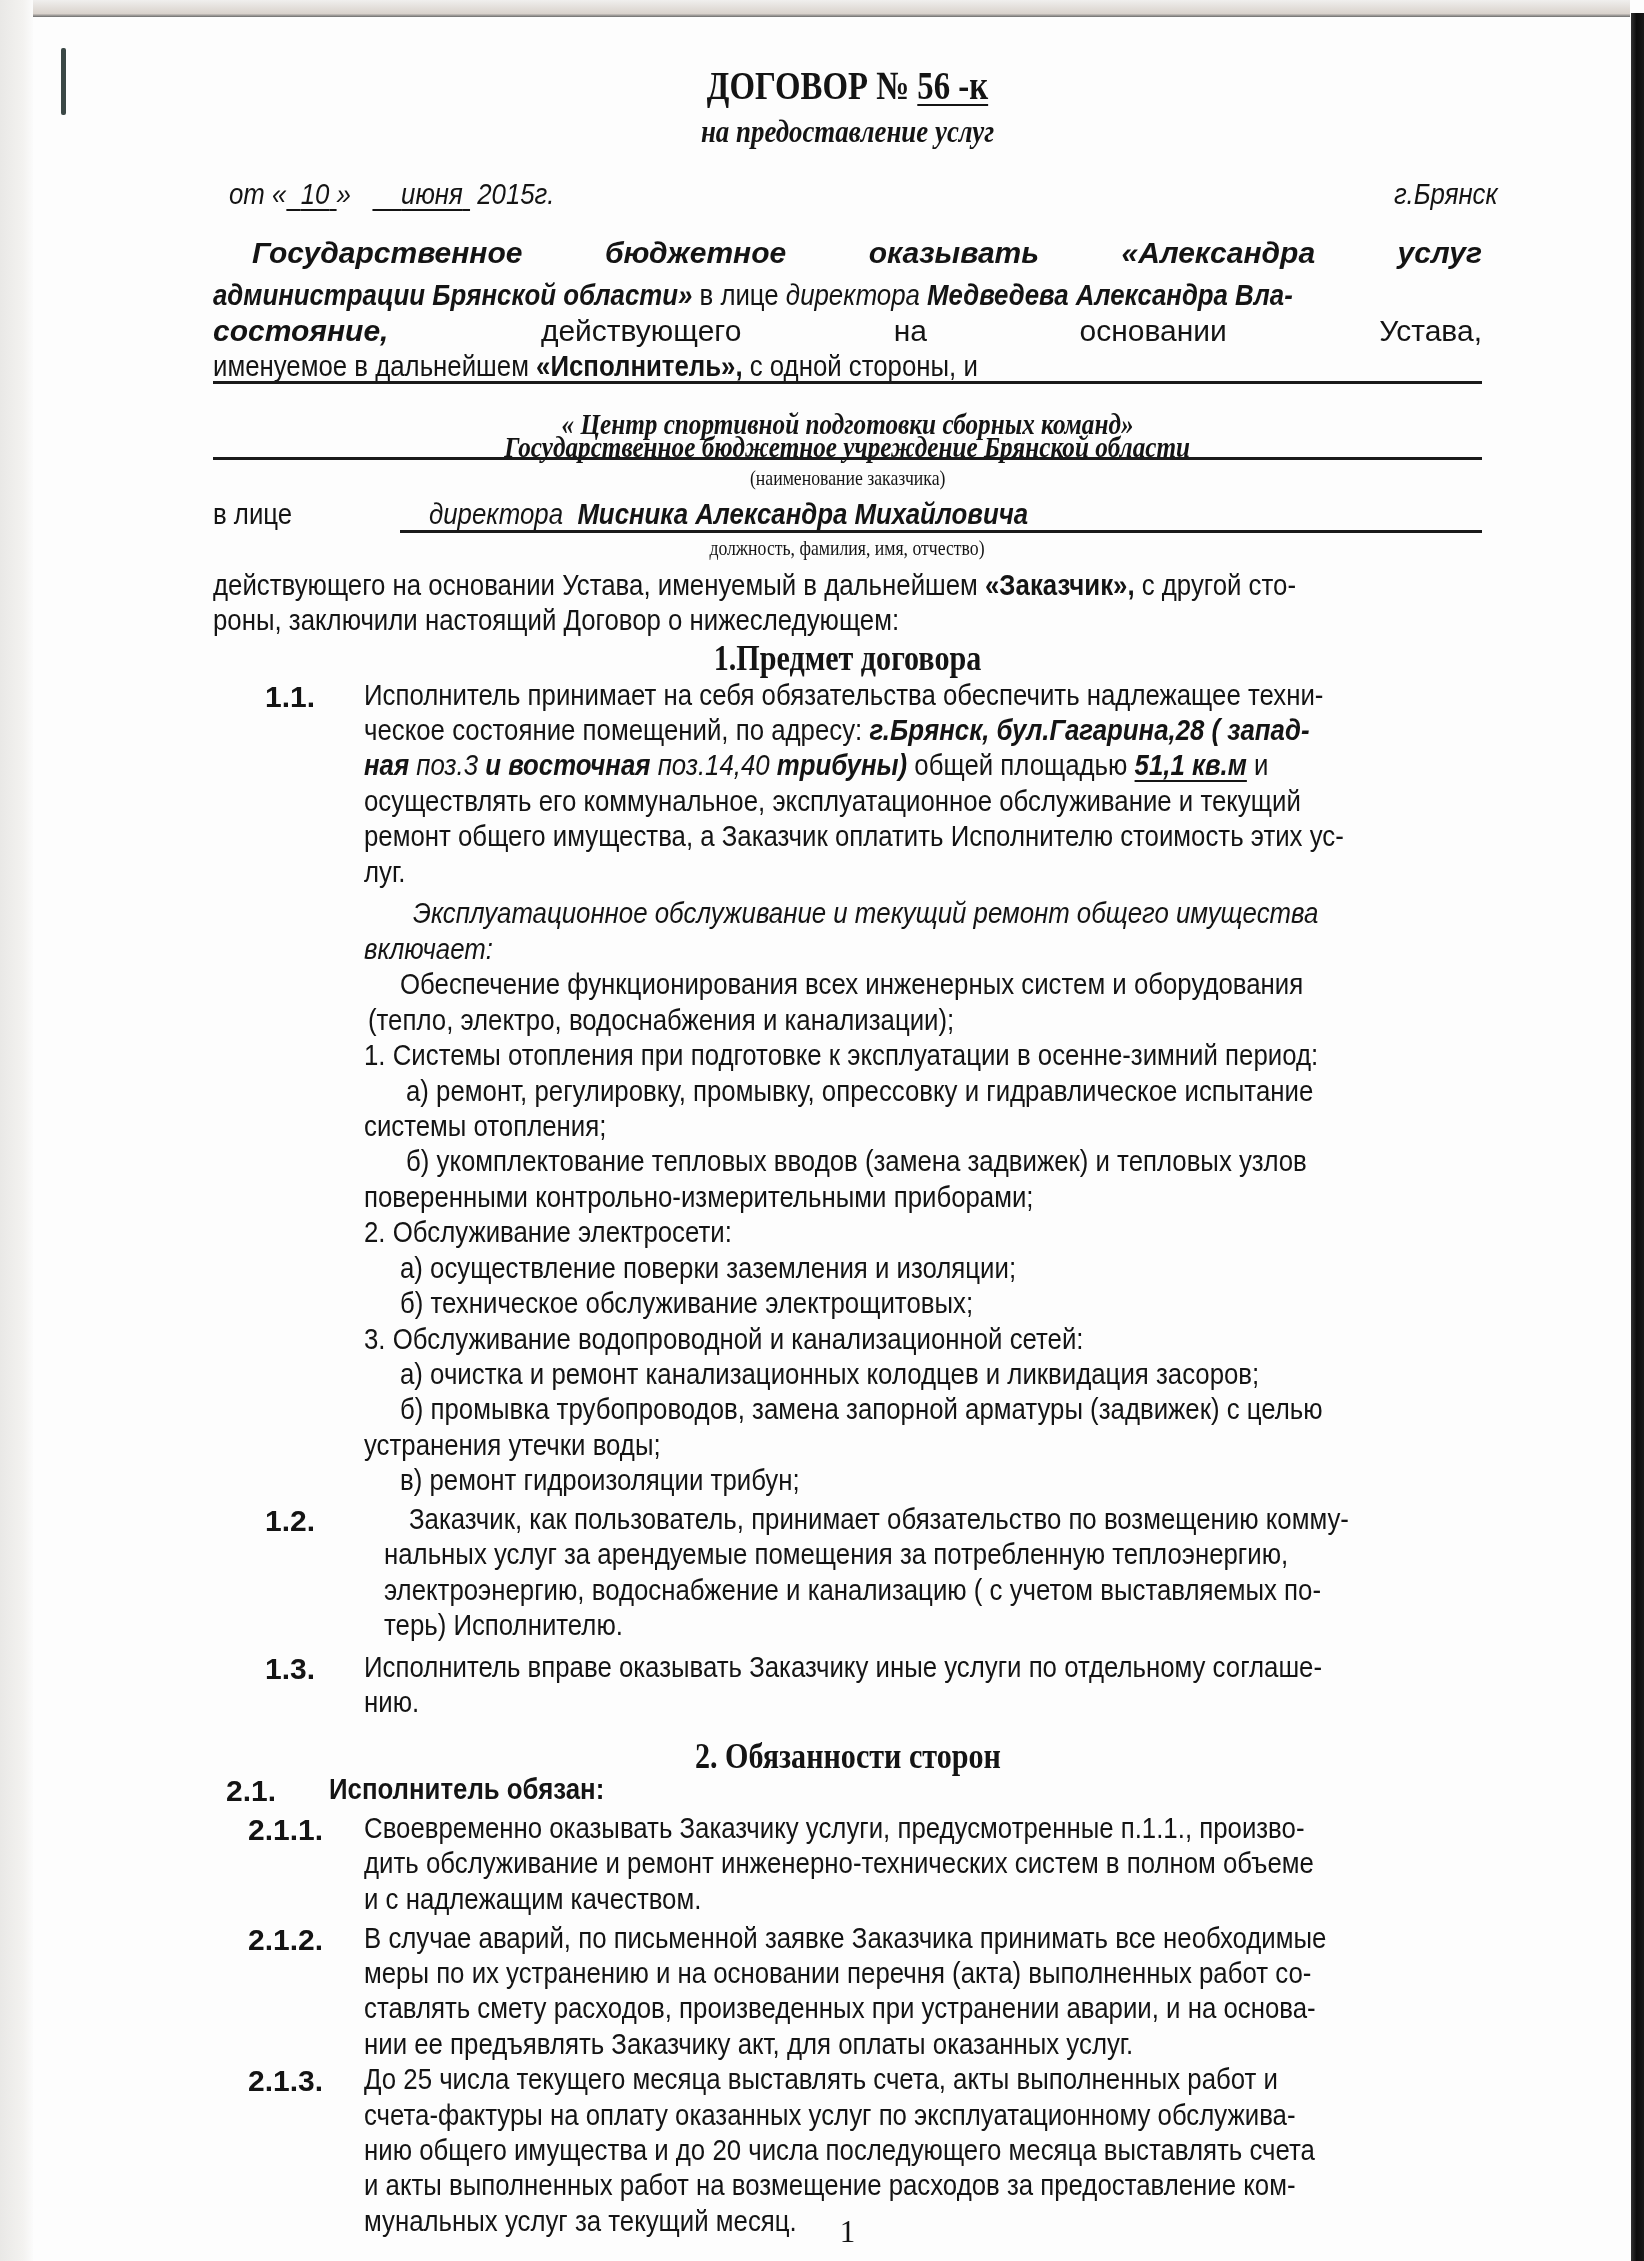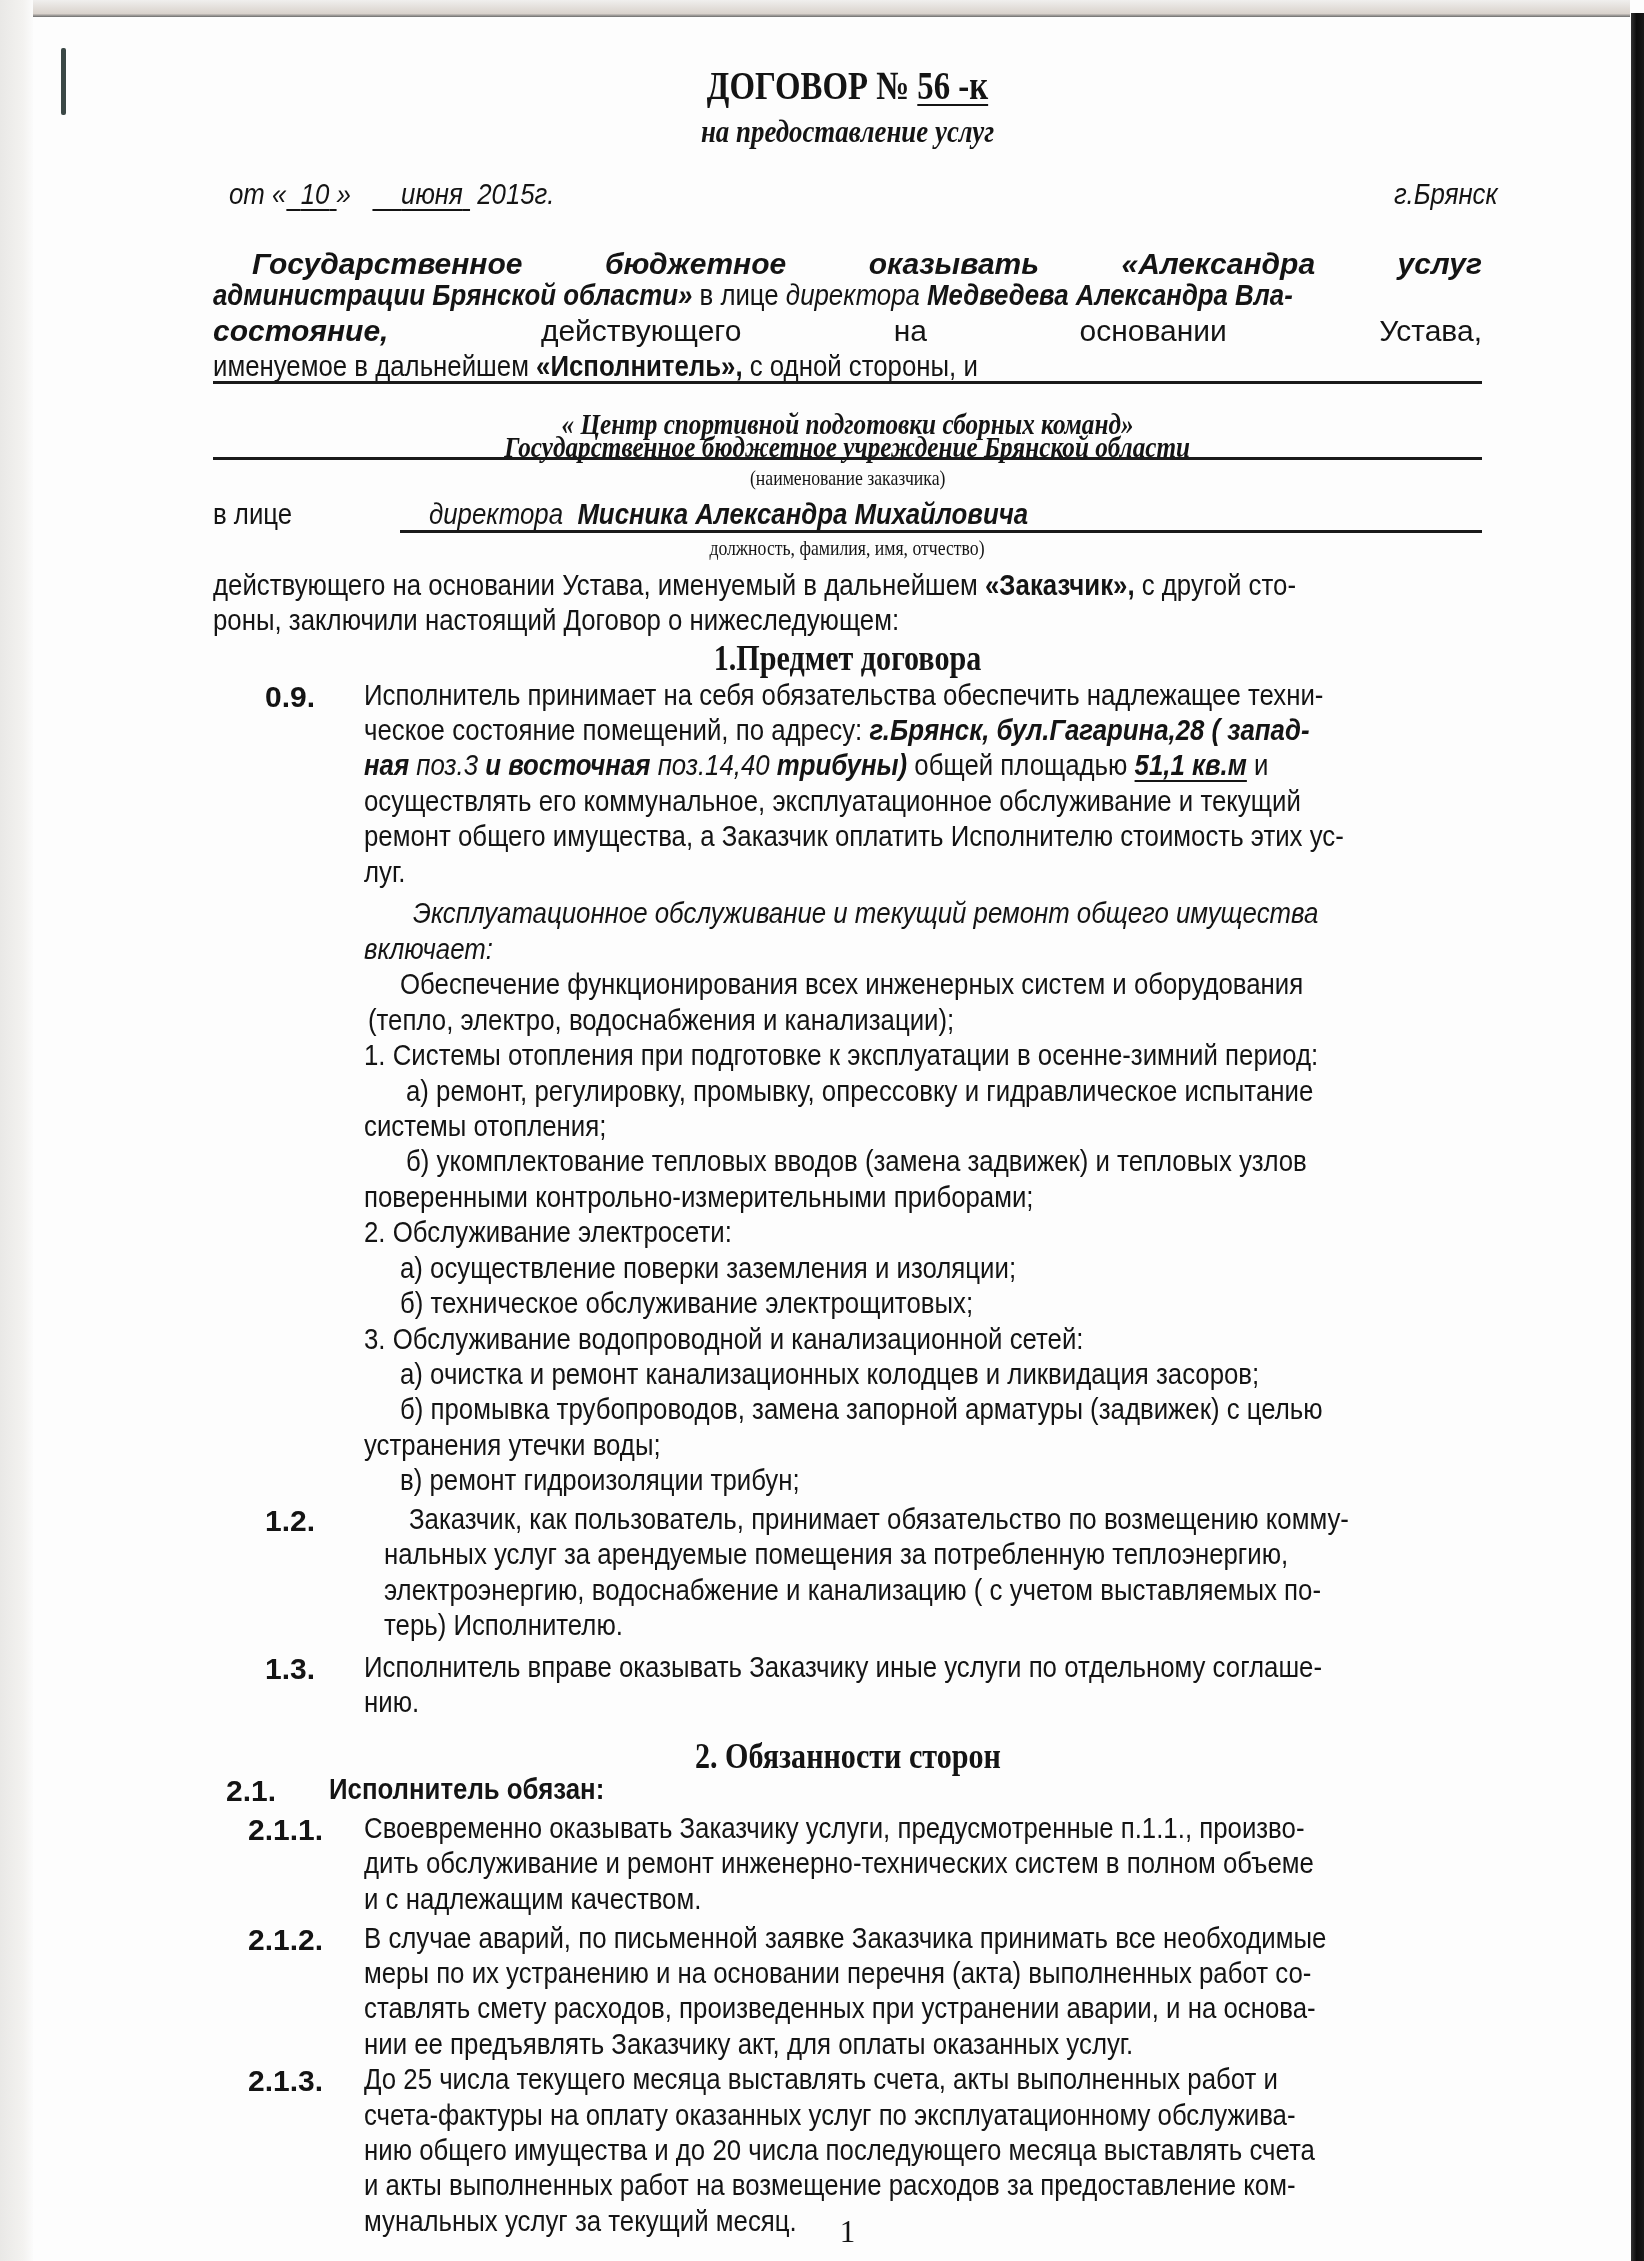--- a/index.html
+++ b/index.html
@@ -63,21 +63,21 @@
     <span style="display:inline-block; transform:scaleX(0.84);">на предоставление услуг</span>
   </div>
 
   <div class="line ital" style="top:121px; left:16px; width:1269px;">
     <span style="display:inline-block; transform:scaleX(0.86); transform-origin:left;">
       <span>от «</span><span class="ul">&nbsp;&nbsp;<span>10</span>&nbsp;</span><span>»</span>&nbsp;&nbsp;&nbsp;<span class="ul">&nbsp;&nbsp;&nbsp;&nbsp;<span>июня</span>&nbsp;</span>&nbsp;<span>2015г.</span>
     </span>
     <span style="position:absolute; right:0; top:0; display:inline-block; transform:scaleX(0.86); transform-origin:right;">г.Брянск</span>
   </div>
 
-  <div class="line bold ital just" style="top:191px; left:39px; width:1230px;gap:44px;">
+  <div class="line bold ital just" style="top:180px; left:39px; width:1230px;gap:44px;">
     <span>Государственное</span>
     <span>бюджетное</span>
     <span>оказывать</span>
     <span>«Александра</span>
     <span>услуг</span>
   </div>
   <div class="line cond" style="top:222px; left:0; width:1475px;">
     <span class="bold ital">администрации Брянской области»</span><span> в лице </span><span class="ital">директора</span><span class="bold ital"> Медведева Александра Вла-</span>
   </div>
   <div class="line just" style="top:258px; left:0; width:1269px;">
@@ -116,21 +116,21 @@
 
   <div class="line cond" style="top:512px; left:0;">
     <span>действующего на основании Устава, именуемый в дальнейшем </span><span class="bold">«Заказчик»,</span><span> с другой сто-</span>
   </div>
   <div class="line cond" style="top:547px; left:0;">роны, заключили настоящий Договор о нижеследующем:</div>
 
   <div class="line center section-h" style="top:583px;">
     <span style="display:inline-block; transform:scaleX(0.86);">1.Предмет договора</span>
   </div>
 
-  <div class="num" style="top:622px; left:52px;">0.9.</div>
+  <div class="num" style="top:622px; left:52px;">1.1.</div>
   <div class="line cond" style="top:622px; left:151px;">Исполнитель принимает на себя обязательства обеспечить надлежащее техни-</div>
   <div class="line cond" style="top:657px; left:151px;">
     <span>ческое состояние помещений,   по адресу: </span><span class="bold ital">г.Брянск, бул.Гагарина,28 ( запад-</span>
   </div>
   <div class="line cond" style="top:692px; left:151px;">
     <span class="bold ital">ная</span><span class="ital"> поз.3 </span><span class="bold ital">и восточная</span><span class="ital"> поз.14,40  </span><span class="bold ital">трибуны)</span><span>  общей площадью </span><span class="bold ital ul">51,1 кв.м</span><span>   и</span>
   </div>
   <div class="line cond" style="top:728px; left:151px;">осуществлять его коммунальное,   эксплуатационное обслуживание и текущий</div>
   <div class="line cond" style="top:763px; left:151px;">ремонт общего имущества, а Заказчик оплатить Исполнителю стоимость этих ус-</div>
   <div class="line cond" style="top:799px; left:151px;">луг.</div>

